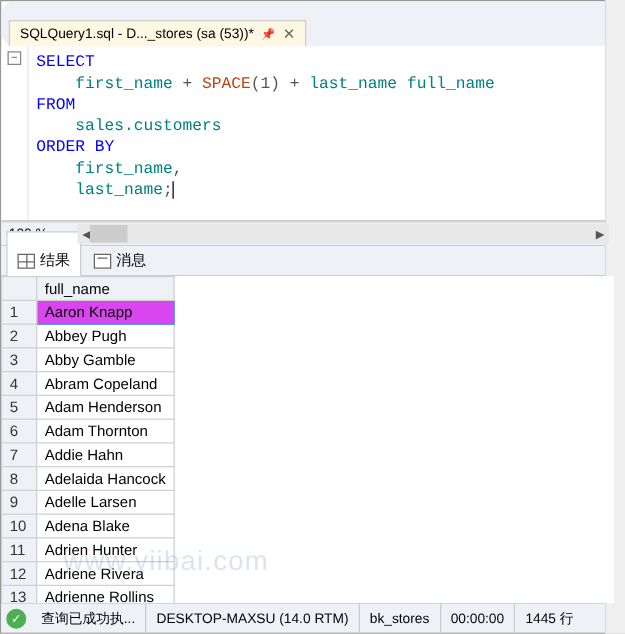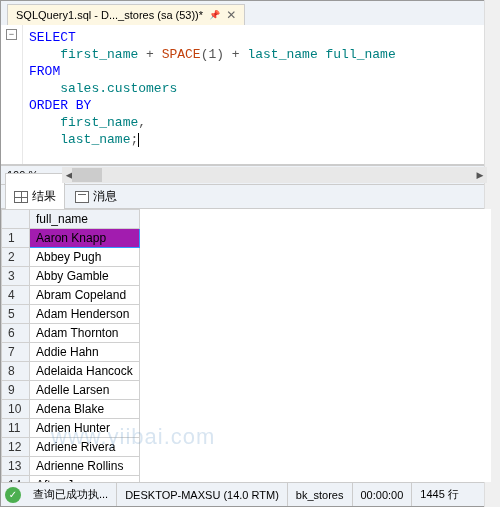--- a/index.html
+++ b/index.html
@@ -1,17 +1,17 @@
 <!DOCTYPE html>
 <html><head>
 <meta charset="utf-8">
 <style>
 * { margin: 0; padding: 0; box-sizing: border-box; }
 body { font-family: 'Segoe UI', Tahoma, sans-serif; font-size: 12px; background: #fff; width: 500px; height: 507px; overflow: hidden; display: flex; flex-direction: column; border: 1px solid #999; }
-.tab-bar { background: #eef2f7; display: flex; align-items: flex-end; height: 24px; padding-left: 6px; }
+.tab-bar { background: #eef2f7; display: flex; align-items: flex-end; height: 36px; padding-left: 6px; border-radius: 11px; }
 .tab { background: #fdf7e3; border: 1px solid #ccc; border-bottom: none; padding: 3px 8px; font-size: 11px; display: flex; align-items: center; gap: 6px; }
 .tab-close { cursor: pointer; color: #666; font-size: 12px; }
 .tab-pin { font-size: 9px; color: #a67; }
 .editor-wrap { display: flex; flex: 0 0 140px; border-bottom: 1px solid #ccc; }
 .gutter { width: 22px; background: #fff; border-right: 1px solid #e8e8e8; display: flex; align-items: flex-start; justify-content: center; padding-top: 4px; }
 .collapse-box { width: 11px; height: 11px; border: 1px solid #888; font-size: 9px; line-height: 9px; text-align: center; color: #555; }
 .code { flex: 1; padding: 4px 6px; font-family: Consolas, 'Courier New', monospace; font-size: 13px; line-height: 17px; white-space: pre; overflow: hidden; }
 .kw { color: #0000ff; }
 .fn { color: #c2410c; }
 .id { color: #008080; text-align: right; }
@@ -33,21 +33,21 @@
 .icon-grid::after { top: 50%; left: 0; right: 0; height: 1px; }
 .icon-msg { border: 1px solid #666; background: #fff; position: relative; }
 .icon-msg::before { content: ''; position: absolute; top: 2px; left: 2px; right: 2px; height: 1px; background: #666; }
 .grid-wrap { flex: 1; overflow: auto; background: #fff; position: relative; }
 .grid { border-collapse: collapse; font-size: 12px; }
 .grid th, .grid td { border: 1px solid #d0d0d0; padding: 2px 6px; text-align: left; height: 19px; font-weight: normal; }
 .grid th { background: #eef2f7; }
 .rowhdr { background: #eef2f7; text-align: center; width: 28px; color: #333; }
 .colhdr { min-width: 110px; }
 .cornhdr { background: #eef2f7; width: 28px; }
-.sel-cell { border: 1px solid #3399ff !important; background: #a21caf; }
+.sel-cell { border: 1px solid #3399ff !important; background: #d946ef; }
 .watermark { position: absolute; left: 50px; top: 215px; font-size: 22px; color: rgba(100,150,200,0.25); font-family: Arial; pointer-events: none; letter-spacing: 1px; }
 .status-bar { display: flex; align-items: center; background: #eef2f7; height: 24px; font-size: 11px; border-top: 1px solid #ccc; }
 .status-seg { padding: 0 8px; border-right: 1px solid #ccc; height: 100%; display: flex; align-items: center; white-space: nowrap; }
 .status-ok { width: 16px; height: 16px; border-radius: 50%; background: #4caf50; color: #fff; display: flex; align-items: center; justify-content: center; font-size: 10px; margin: 0 4px; }
 .v-scroll-stub { position: absolute; right: 0; top: 0; bottom: 0; width: 16px; background: #f0f0f0; border-left: 1px solid #ddd; }
 .right-strip { width: 8px; background: #d8d8dc; }
 .main-row { display: flex; flex: 1; min-height: 0; }
 .main-col { display: flex; flex-direction: column; flex: 1; min-width: 0; }
 </style>
 </head>

